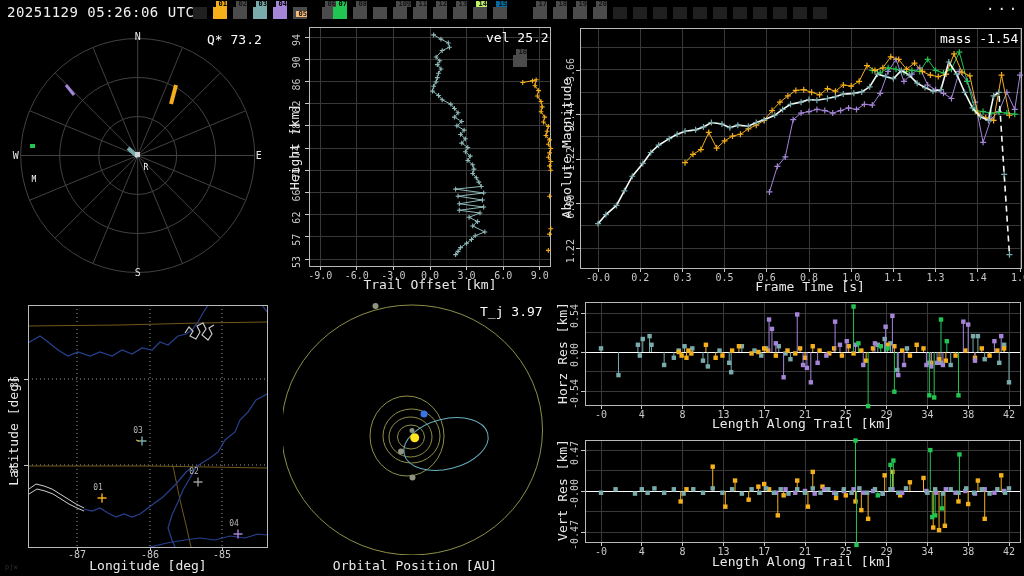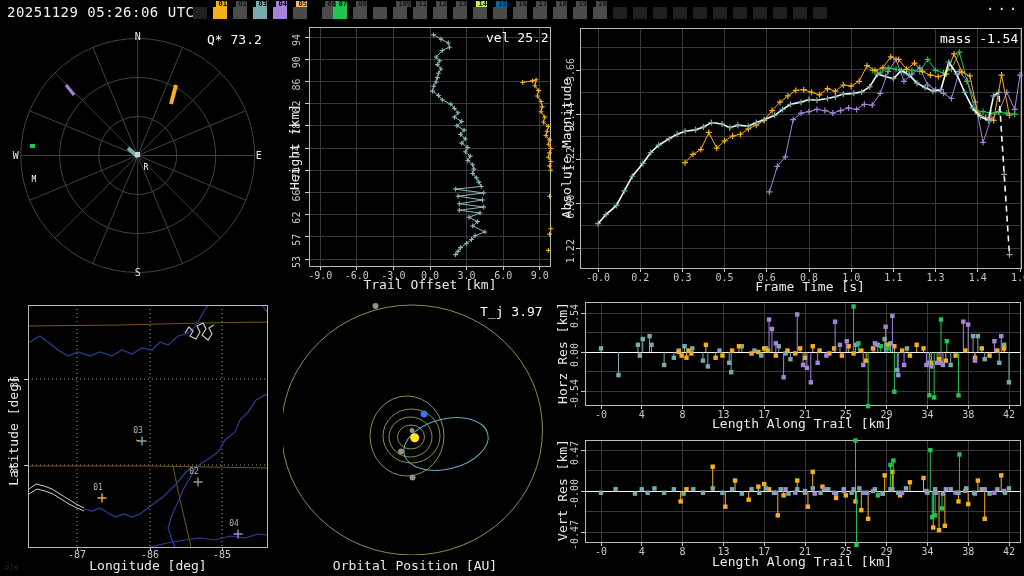--- a/index.html
+++ b/index.html
@@ -967,21 +967,21 @@
       <div class="slot" style="left: 60px;">
         <div class="body" style="background: rgb(121, 171, 172);"></div>
         <div class="tag" style="background: rgb(121, 171, 172); color: rgb(0, 0, 0);">03</div>
       </div>
       <div class="slot" style="left: 80px;">
         <div class="body" style="background: rgb(165, 133, 216);"></div>
         <div class="tag" style="background: rgb(165, 133, 216); color: rgb(0, 0, 0);">04</div>
       </div>
       <div class="slot" style="left: 100px;">
         <div class="body" style="background: rgb(75, 75, 75);"></div>
-        <div class="tag" style="background: #fdba74; color: rgb(22, 22, 22);">05</div>
+        <div class="tag" style="background: #fdba74; color: rgb(22, 22, 22); margin-top: 10px;">05</div>
       </div>
       <div class="slot" style="left: 129px;">
         <div class="body" style="background: rgb(75, 75, 75);"></div>
         <div class="tag" style="background: rgb(75, 75, 75); color: rgb(22, 22, 22);">06</div>
       </div>
       <div class="slot" style="left: 140px;">
         <div class="body" style="background: rgb(35, 197, 82);"></div>
         <div class="tag" style="background: rgb(35, 197, 82); color: rgb(0, 0, 0);">07</div>
       </div>
       <div class="slot" style="left: 160px;">
@@ -1009,21 +1009,21 @@
         <div class="tag" style="background: rgb(75, 75, 75); color: rgb(22, 22, 22);">13</div>
       </div>
       <div class="slot" style="left: 280px;">
         <div class="body" style="background: rgb(75, 75, 75);"></div>
         <div class="tag" style="background: #bef264; color: rgb(22, 22, 22);">14</div>
       </div>
       <div class="slot" style="left: 300px;">
         <div class="body" style="background: rgb(75, 75, 75);"></div>
         <div class="tag" style="background: #0369a1; color: rgb(22, 22, 22);">15</div>
       </div>
-      <div class="slot" style="left: 320px;">
+      <div class="slot" style="left: 320px; margin-top: 48px;">
         <div class="body" style="background: rgb(75, 75, 75);"></div>
         <div class="tag" style="background: rgb(75, 75, 75); color: rgb(22, 22, 22);">16</div>
       </div>
       <div class="slot" style="left: 340px;">
         <div class="body" style="background: rgb(75, 75, 75);"></div>
         <div class="tag" style="background: rgb(75, 75, 75); color: rgb(22, 22, 22);">17</div>
       </div>
       <div class="slot" style="left: 360px;">
         <div class="body" style="background: rgb(75, 75, 75);"></div>
         <div class="tag" style="background: rgb(75, 75, 75); color: rgb(22, 22, 22);">18</div>

